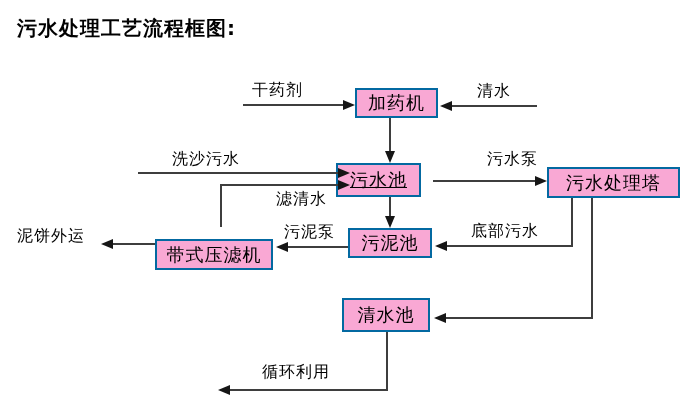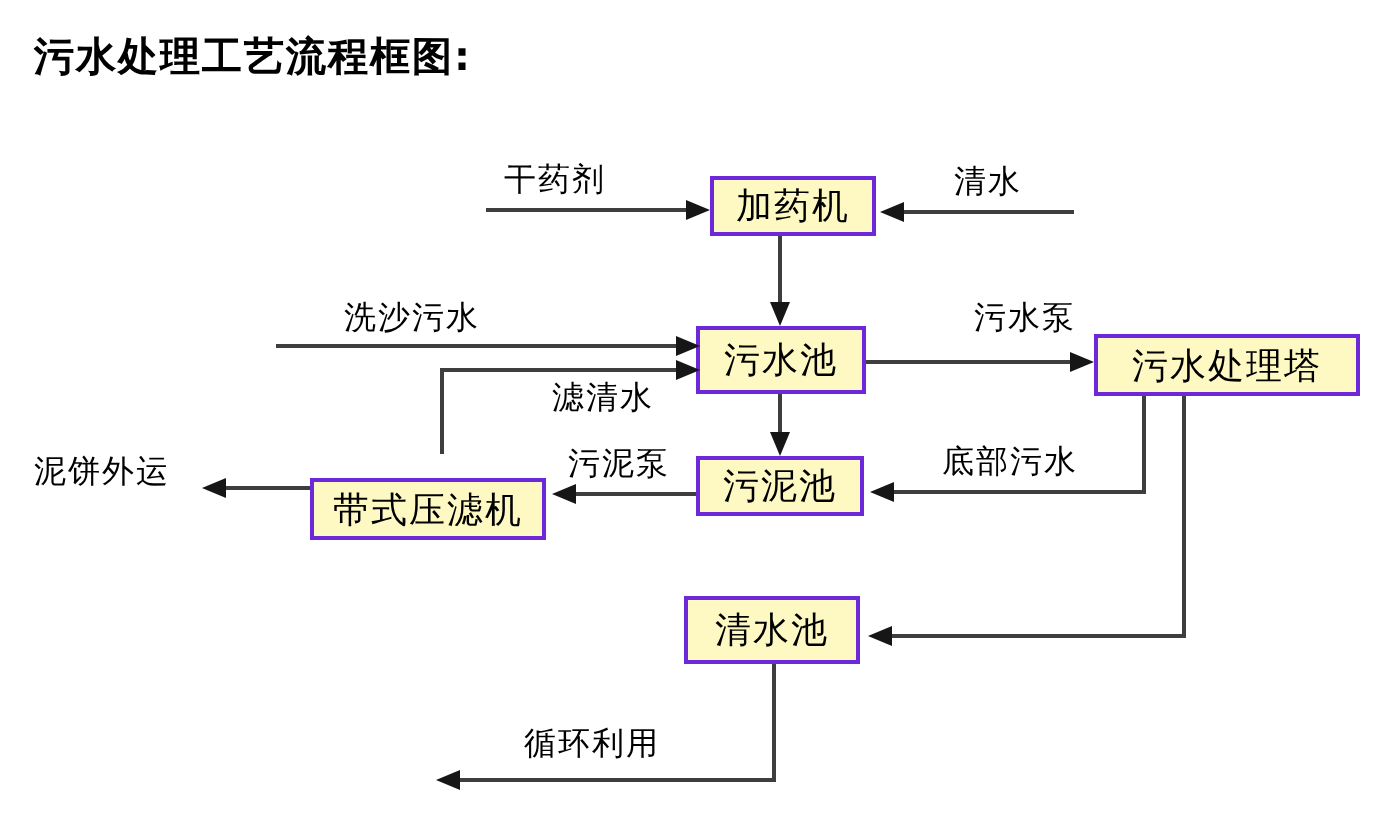--- a/index.html
+++ b/index.html
@@ -14,22 +14,22 @@
   .title{
     position:absolute;
     font-size:20px;
     font-weight:bold;
     letter-spacing:1px;
     white-space:nowrap;
   }
   .node{
     position:absolute;
     box-sizing:border-box;
-    border:2px solid #6d28d9;
-    background:#fef9c3;
+    border:2px solid #0369a1;
+    background:#f9a8d4;
     display:flex;
     align-items:center;
     justify-content:center;
     font-size:18px;
     letter-spacing:1px;
     white-space:nowrap;
   }
   .lbl{
     position:absolute;
     font-size:16px;
@@ -60,21 +60,21 @@
 </style>
 </head>
 <body>
 
 <div id="canvas">
 
   <div class="title" style="left:17px;top:15px;">污水处理工艺流程框图:</div>
 
   <div class="node" style="left:355px;top:88px;width:83px;height:30px;">加药机</div>
 
-  <div class="node" style="left:348px;top:163px;width:85px;height:34px;">污水池</div>
+  <div class="node" style="left:336px;top:163px;width:85px;height:34px;text-decoration:underline;">污水池</div>
 
   <div class="node" style="left:547px;top:167px;width:133px;height:31px;">污水处理塔</div>
 
   <div class="node" style="left:348px;top:228px;width:84px;height:30px;">污泥池</div>
 
   <div class="node" style="left:155px;top:239px;width:118px;height:31px;">带式压滤机</div>
 
   <div class="node" style="left:342px;top:298px;width:88px;height:34px;">清水池</div>
 
   <div class="lbl" style="left:252px;top:80px;">干药剂</div>

